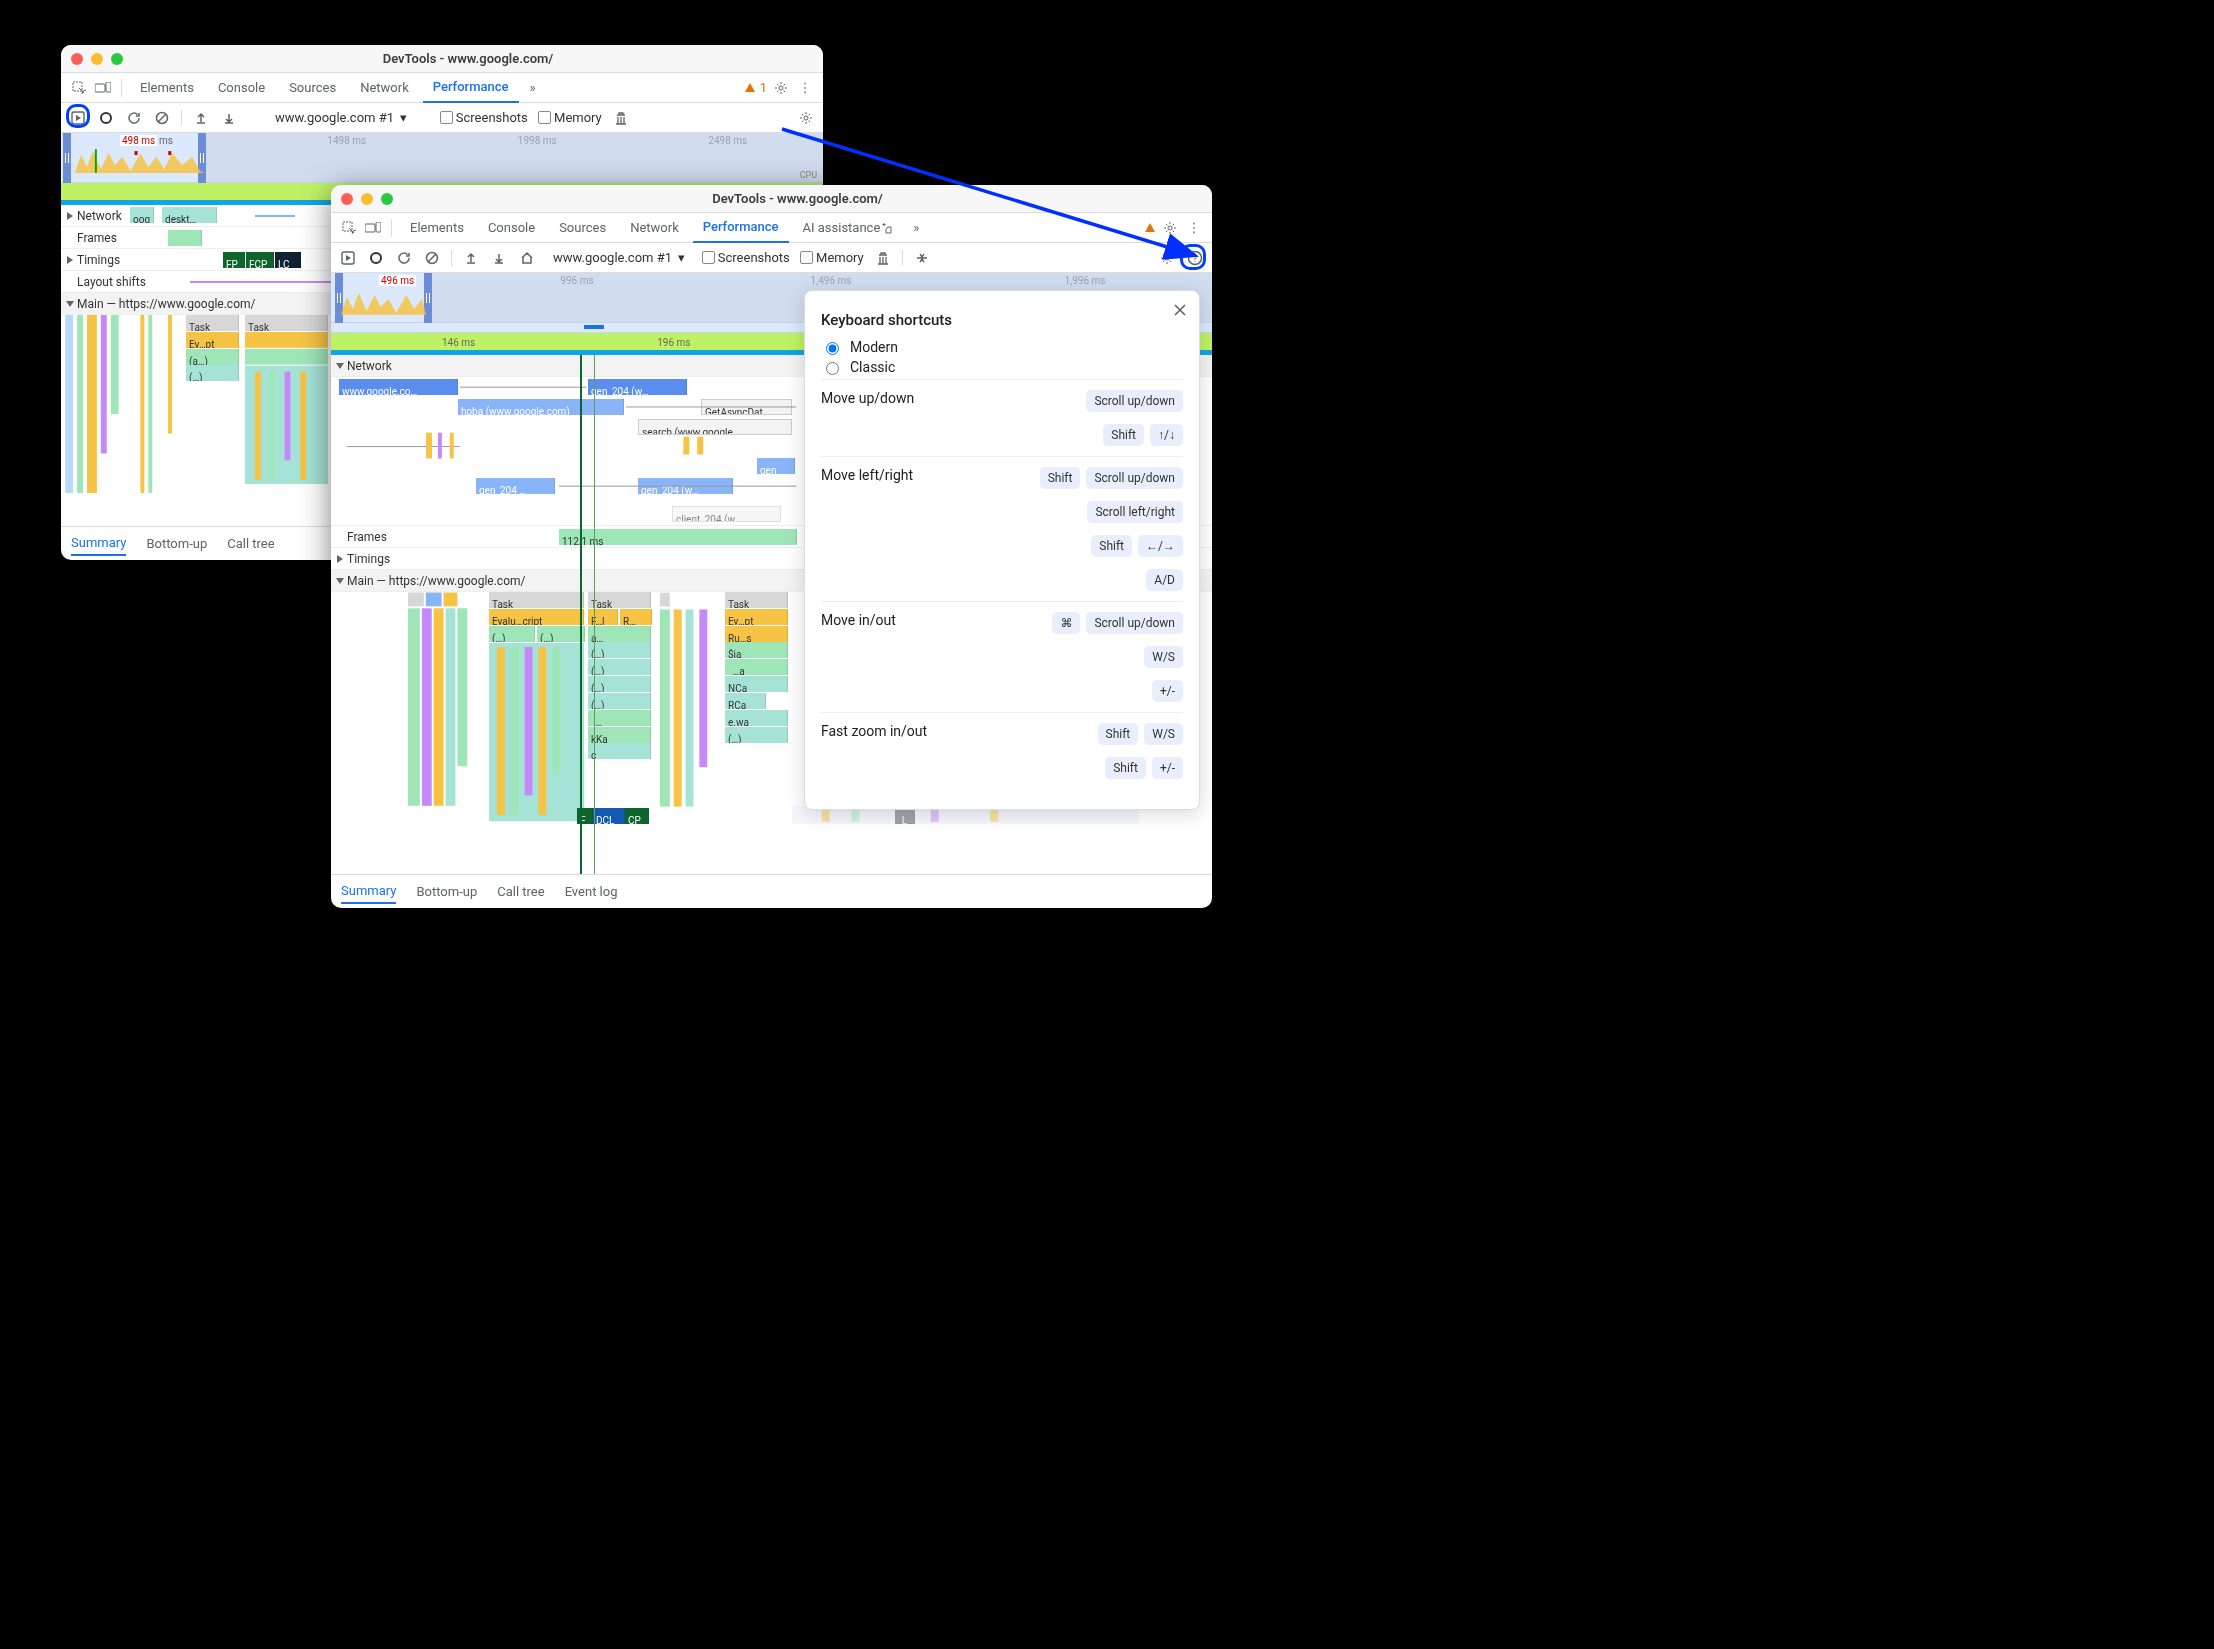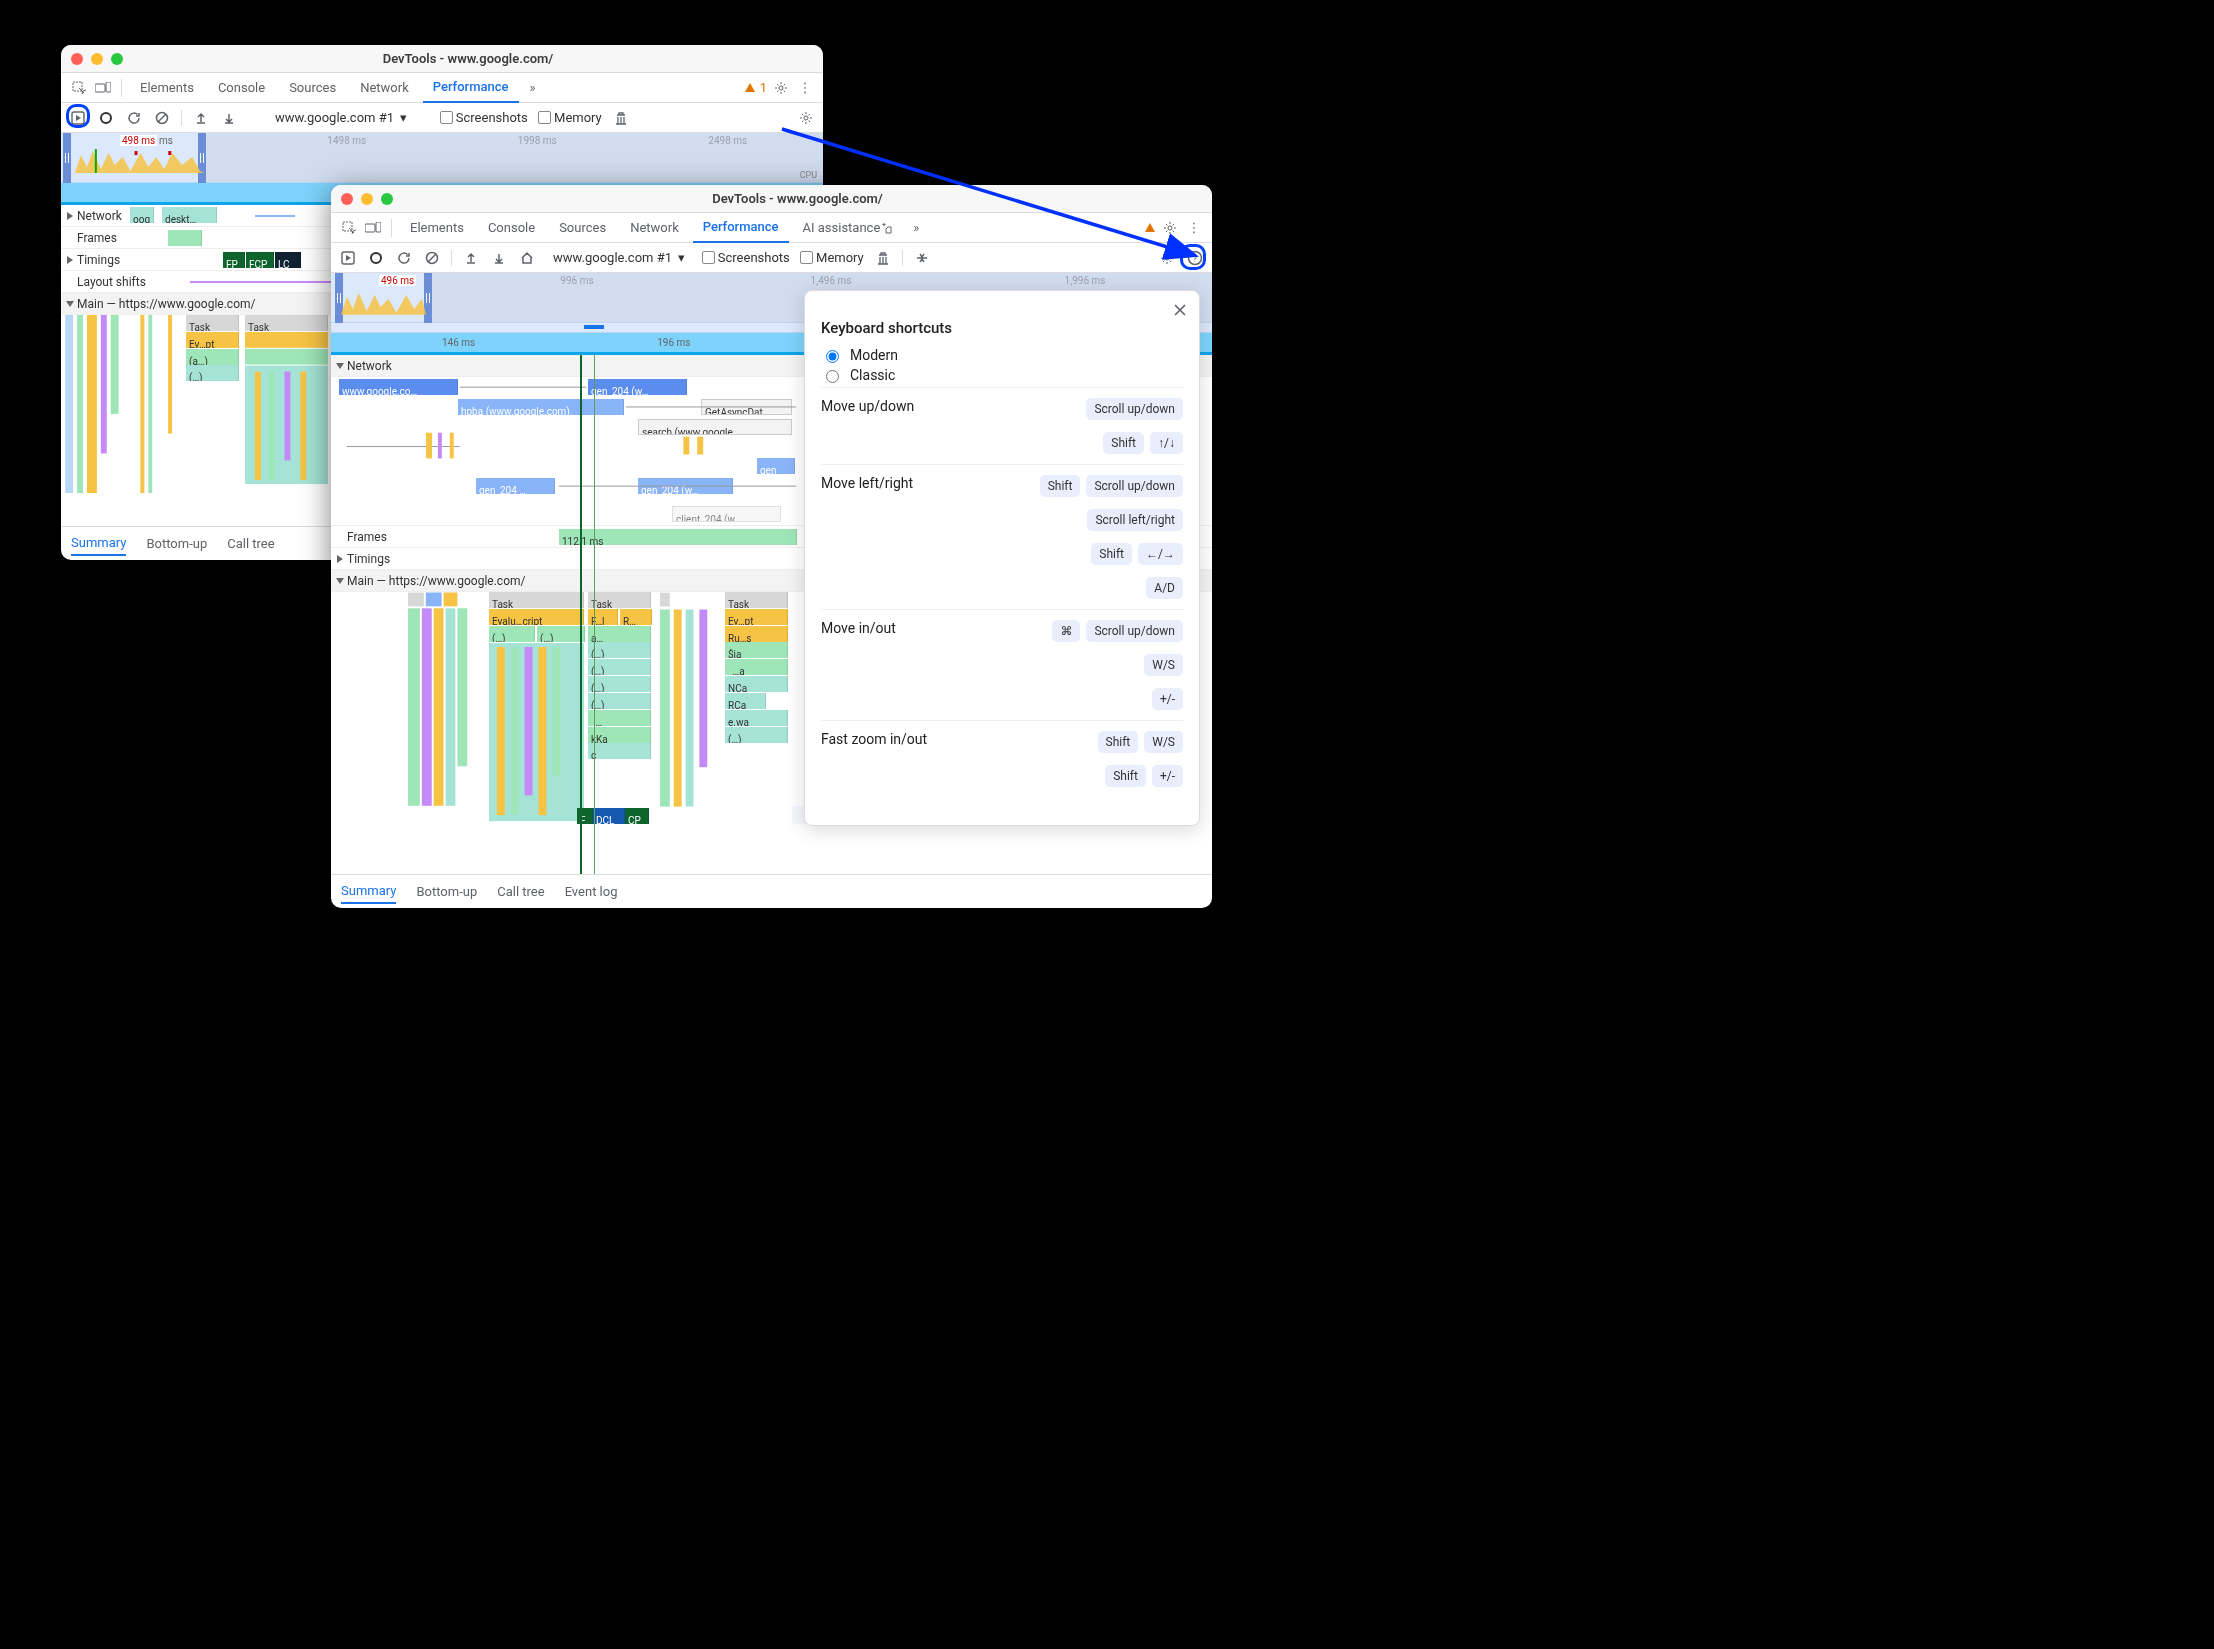--- a/index.html
+++ b/index.html
@@ -31,21 +31,21 @@
   .circle-blue { border:3px solid #0040ff; border-radius:10px; position:absolute; pointer-events:none; }
 
   
   .overview { position:relative; height:50px; background:#dce8fb; border-bottom:1px solid #c0d4f3; }
   .overview .ticks{ position:absolute; top:2px; left:0; right:0; font-size:10px; color:#666; display:flex; }
   .overview .ticks span{flex:1; text-align:center;}
   .overview .spark { position:absolute; bottom:10px; left:10px; right:10px; top:14px; }
   .overview .cpu { position:absolute; right:6px; bottom:2px; font-size:9px; color:#888; }
   .overview .handle { position:absolute; top:0; bottom:0; width:8px; background:#6b8dd6; border-radius:2px; }
 
-  .trackbar { position:relative; height:22px; background:#7dd3fc; border-bottom:3px solid #0ea5e9; }
+  .trackbar { position:relative; height:22px; background:#bef264; border-bottom:5px solid #0ea5e9; }
   .trackbar .ticks{position:absolute;top:4px;left:59px;right:0;display:flex;font-size:10px;color:#666;}
   .trackbar .ticks span{flex:1; text-align:center;}
 
   .rowlabel { height:22px; border-bottom:1px solid #eee; font-size:12px; display:flex; align-items:center; padding-left:6px; color:#333; position:relative; }
   .rowlabel .disc{ width:0;height:0;border-top:4px solid transparent;border-bottom:4px solid transparent;border-left:6px solid #666; margin-right:4px;}
   .rowlabel .disc.open{transform:rotate(90deg);}
 
   .flame { position:relative; flex:1; overflow:hidden; background:#fff; }
   .task  { position:absolute; height:16px; font-size:10px; color:#333; overflow:hidden; white-space:nowrap; padding:7px 3px; border-right:1px solid rgba(0,0,0,.1);}
   .c-gray{background:#d7d7d7;color:#333;}
@@ -54,21 +54,21 @@
   .c-teal{background:#a6e3d7;}
   .c-blue{background:#8ab4f8;color:#fff;}
   .c-dblue{background:#5b8def;color:#fff;}
   .c-dkgr{background:#0d652d;color:#fff;}
 
   .bottomtabs{height:34px;border-top:1px solid #dcdcdc;display:flex;align-items:center;padding:0 10px;font-size:13px;color:#5f6368;gap:20px;}
   .bottomtabs .bt{cursor:pointer;padding:4px 0;}
   .bottomtabs .bt.active{color:#1a73e8;border-bottom:2px solid #1a73e8;font-weight:400;}
 
   
-  .popup{position:absolute; right:12px; top:105px; width:396px; background:#fff; border:1px solid #dcdcdc; border-radius:8px; box-shadow:0 4px 20px rgba(0,0,0,.15); padding:28px 16px; font-size:14px; color:#202124;}
+  .popup{position:absolute; right:12px; top:105px; width:396px; background:#fff; border:1px solid #dcdcdc; border-radius:8px; box-shadow:0 4px 20px rgba(0,0,0,.15); padding:20px 16px; font-size:14px; color:#202124;}
   .popup h3{margin:0 0 10px 0; font-size:15px; font-weight:500;}
   .popup .close{position:absolute;right:12px;top:12px;cursor:pointer;color:#5f6368;}
   .popup label{display:flex;align-items:center;gap:8px;margin:4px 0;}
   .sc-row{display:flex;align-items:flex-start;padding:10px 0;border-top:1px solid #eee;}
   .sc-row .name{flex:1;}
   .sc-row .keys{display:flex;flex-wrap:wrap;gap:6px;justify-content:flex-end;max-width:218px;}
   .key{background:#e8eefb;border-radius:5px;padding:4px 8px;font-size:12px;color:#333;white-space:nowrap;}
   .keybreak{flex-basis:100%;height:0;}
 
   svg{display:block}

